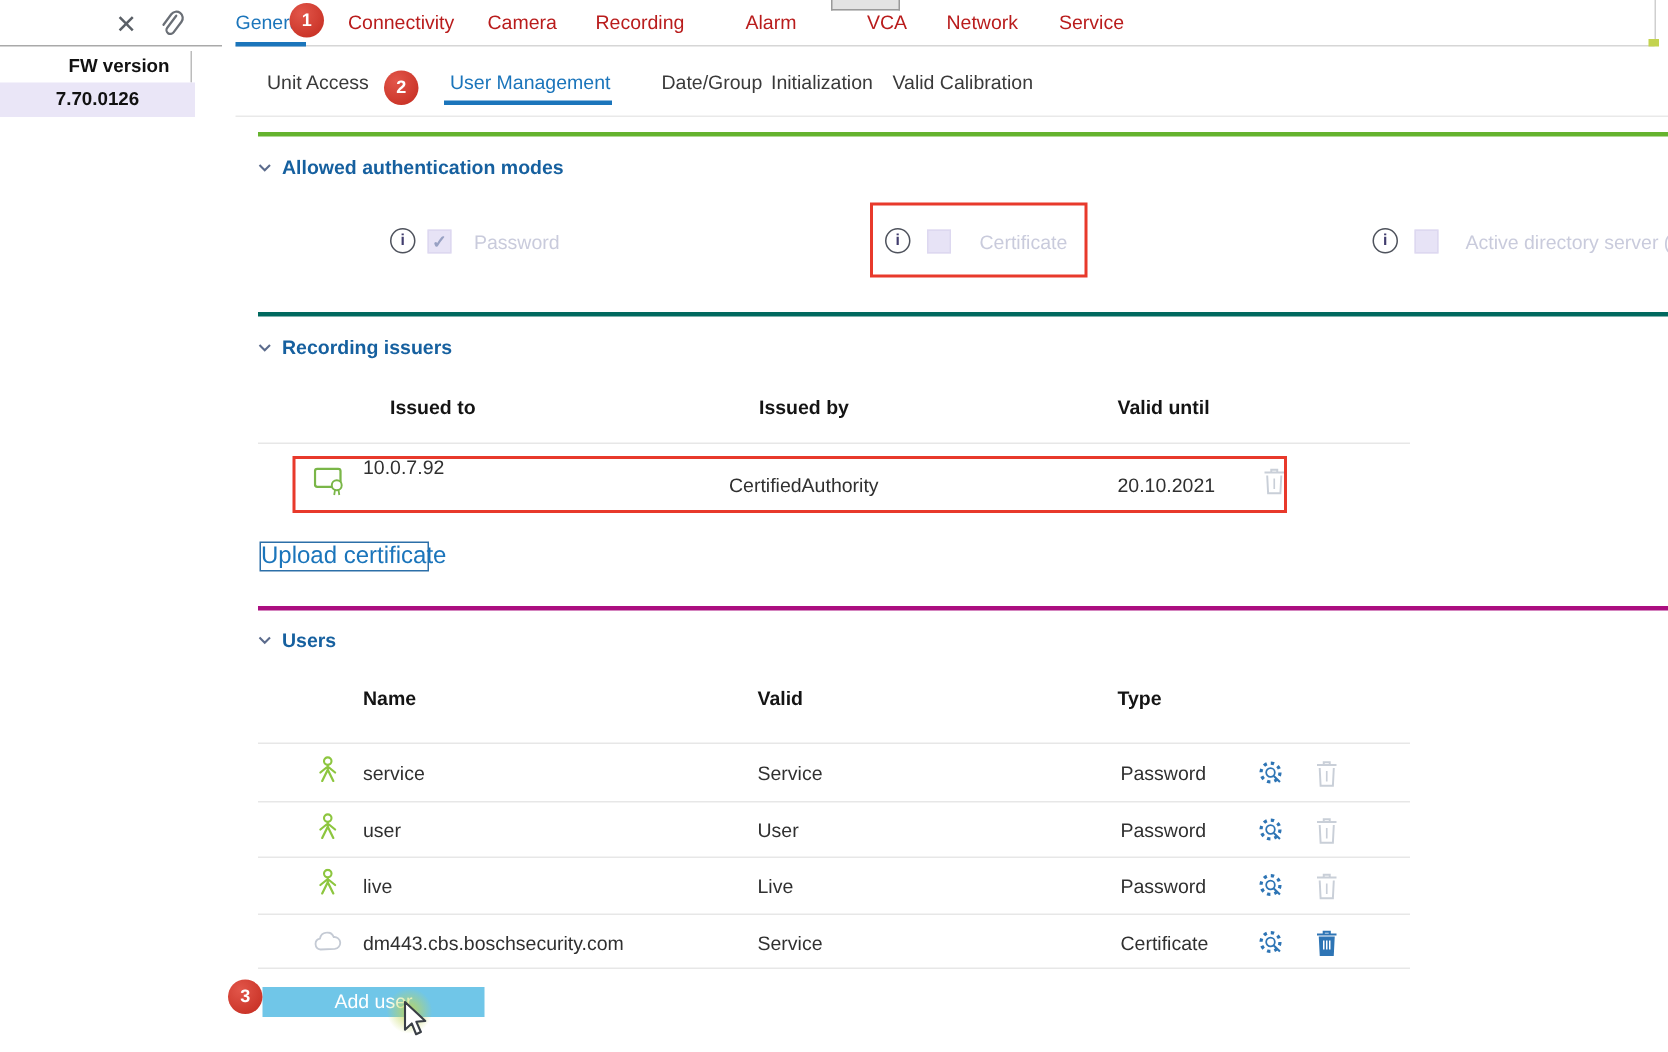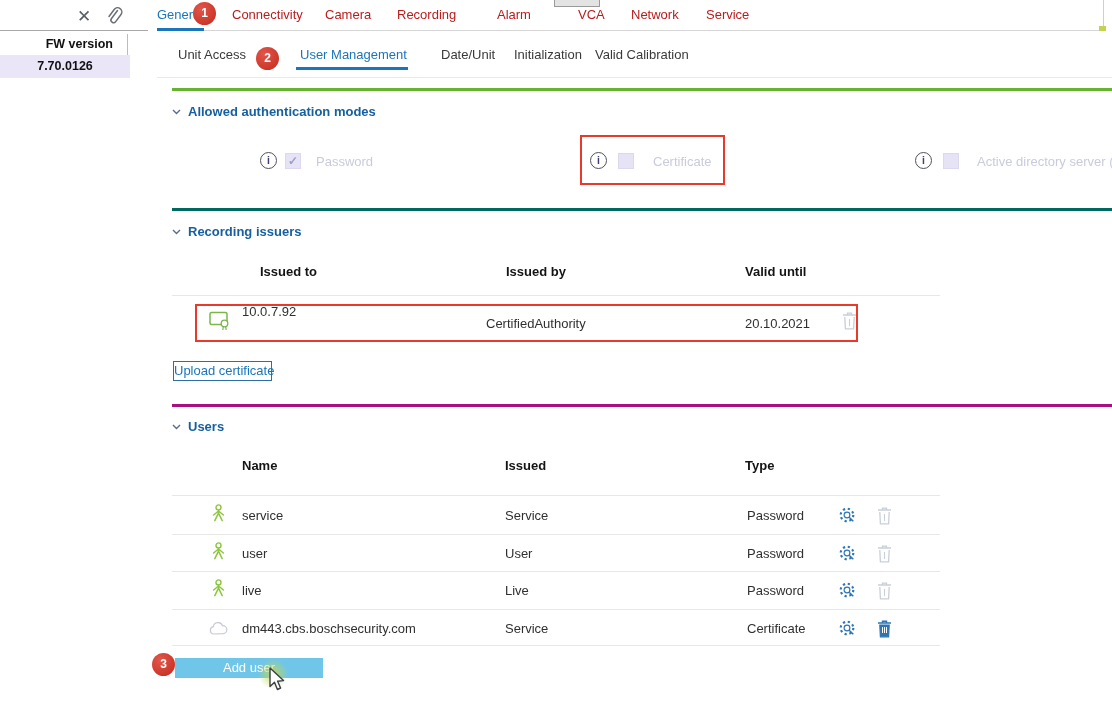--- a/index.html
+++ b/index.html
@@ -44,22 +44,22 @@
   
   .info-circ{width:17px;height:17px;border-radius:50%;border:1.5px solid #4e525c;
     font-size:10.5px;color:#413d6e;text-align:center;line-height:14px;font-weight:600;}
   .cbx{width:16px;height:16px;background:#e7e3f6;border:1px solid #ddd8f0;text-align:center;}
   .cbx .mark{color:#98a1c3;font-size:12px;font-weight:bold;line-height:15px;display:block;}
   .opt-label{font-size:13px;color:#c9cbdc;}
   .red-rect{border:2px solid #e8392b;z-index:20;}
   
   .col-head{font-size:13px;font-weight:bold;color:#141414;}
   .cell{font-size:13px;color:#303030;}
-  .btn-outline{width:99px;height:20px;border:1px solid #2c6fa8;background:#fff;
-    color:#1b75bb;font-size:13px;text-align:center;line-height:18px;cursor:default;}
+  .btn-outline{width:113px;height:20px;border:1px solid #2c6fa8;background:#fff;
+    color:#1b75bb;font-size:16px;text-align:center;line-height:18px;cursor:default;}
   .btn-add{left:175px;top:658px;width:148px;height:20px;background:#70c6e8;color:#fff;
     font-size:13px;text-align:center;line-height:20px;cursor:default;}
   .glow{left:258px;top:659px;width:30px;height:30px;border-radius:50%;
     background:radial-gradient(circle, rgba(193,214,83,0.9) 0%, rgba(193,214,83,0.0) 72%);z-index:40;}
   .cursor{left:263px;top:665px;z-index:50;}
 </style>
 </head>
 <body>
 
 <div class="screen">
@@ -86,21 +86,21 @@
   <div class="abs tab" style="left:397px">Recording</div>
   <div class="abs tab" style="left:497px">Alarm</div>
   <div class="abs tab" style="left:578px">VCA</div>
   <div class="abs tab" style="left:631px">Network</div>
   <div class="abs tab" style="left:706px">Service</div>
   <div class="abs tab-underline"></div>
   <div class="abs badge" style="left:193px;top:2px">1</div>
 
   <div class="abs subtab" style="left:178px">Unit Access</div>
   <div class="abs subtab sel" style="left:300px">User Management</div>
-  <div class="abs subtab" style="left:441px">Date/Unit</div>
+  <div class="abs subtab" style="left:441px">Date/Group</div>
   <div class="abs subtab" style="left:514px">Initialization</div>
   <div class="abs subtab" style="left:595px">Valid Calibration</div>
   <div class="abs subtab-underline"></div>
   <div class="abs badge" style="left:256px;top:47px">2</div>
   <div class="abs subtab-faint"></div>
 
   <div class="abs sep green" style="top:88px"></div>
   <div class="abs sec-head" style="left:172px;top:104px">
     <span class="chev"><svg width="9" height="6" viewBox="0 0 9 6">
           <path d="M1 1 L4.5 4.5 L8 1" fill="none" stroke="#5b6b8c" stroke-width="1.4"></path>
@@ -153,21 +153,21 @@
   </div>
   <div class="abs btn-outline" style="left:173px;top:361px">Upload certificate</div>
 
   <div class="abs sep magenta" style="top:404px"></div>
   <div class="abs sec-head" style="left:172px;top:419px">
     <span class="chev"><svg width="9" height="6" viewBox="0 0 9 6">
           <path d="M1 1 L4.5 4.5 L8 1" fill="none" stroke="#5b6b8c" stroke-width="1.4"></path>
         </svg></span><span>Users</span>
   </div>
   <div class="abs col-head" style="left:242px;top:458px">Name</div>
-  <div class="abs col-head" style="left:505px;top:458px">Issued</div>
+  <div class="abs col-head" style="left:505px;top:458px">Valid</div>
   <div class="abs col-head" style="left:745px;top:458px">Type</div>
   <div class="abs rowline" style="left:172px;top:495px;width:768px"></div>
 
   <div class="abs" style="left:210px;top:504px">
     <svg width="17" height="18" viewBox="0 0 17 18">
         <circle cx="8.5" cy="3.4" r="2.5" fill="none" stroke="#8dc63f" stroke-width="1.4"></circle>
         <path d="M8.5 6.2 V9.2 M8.5 7 L3.6 11 M8.5 7 L13.4 11 M8.5 9.2 L4.8 16.6 M8.5 9.2 L12.2 16.6" fill="none" stroke="#8dc63f" stroke-width="1.5" stroke-linecap="round"></path>
       </svg>
   </div>
   <div class="abs cell" style="left:242px;top:508px">service</div>

